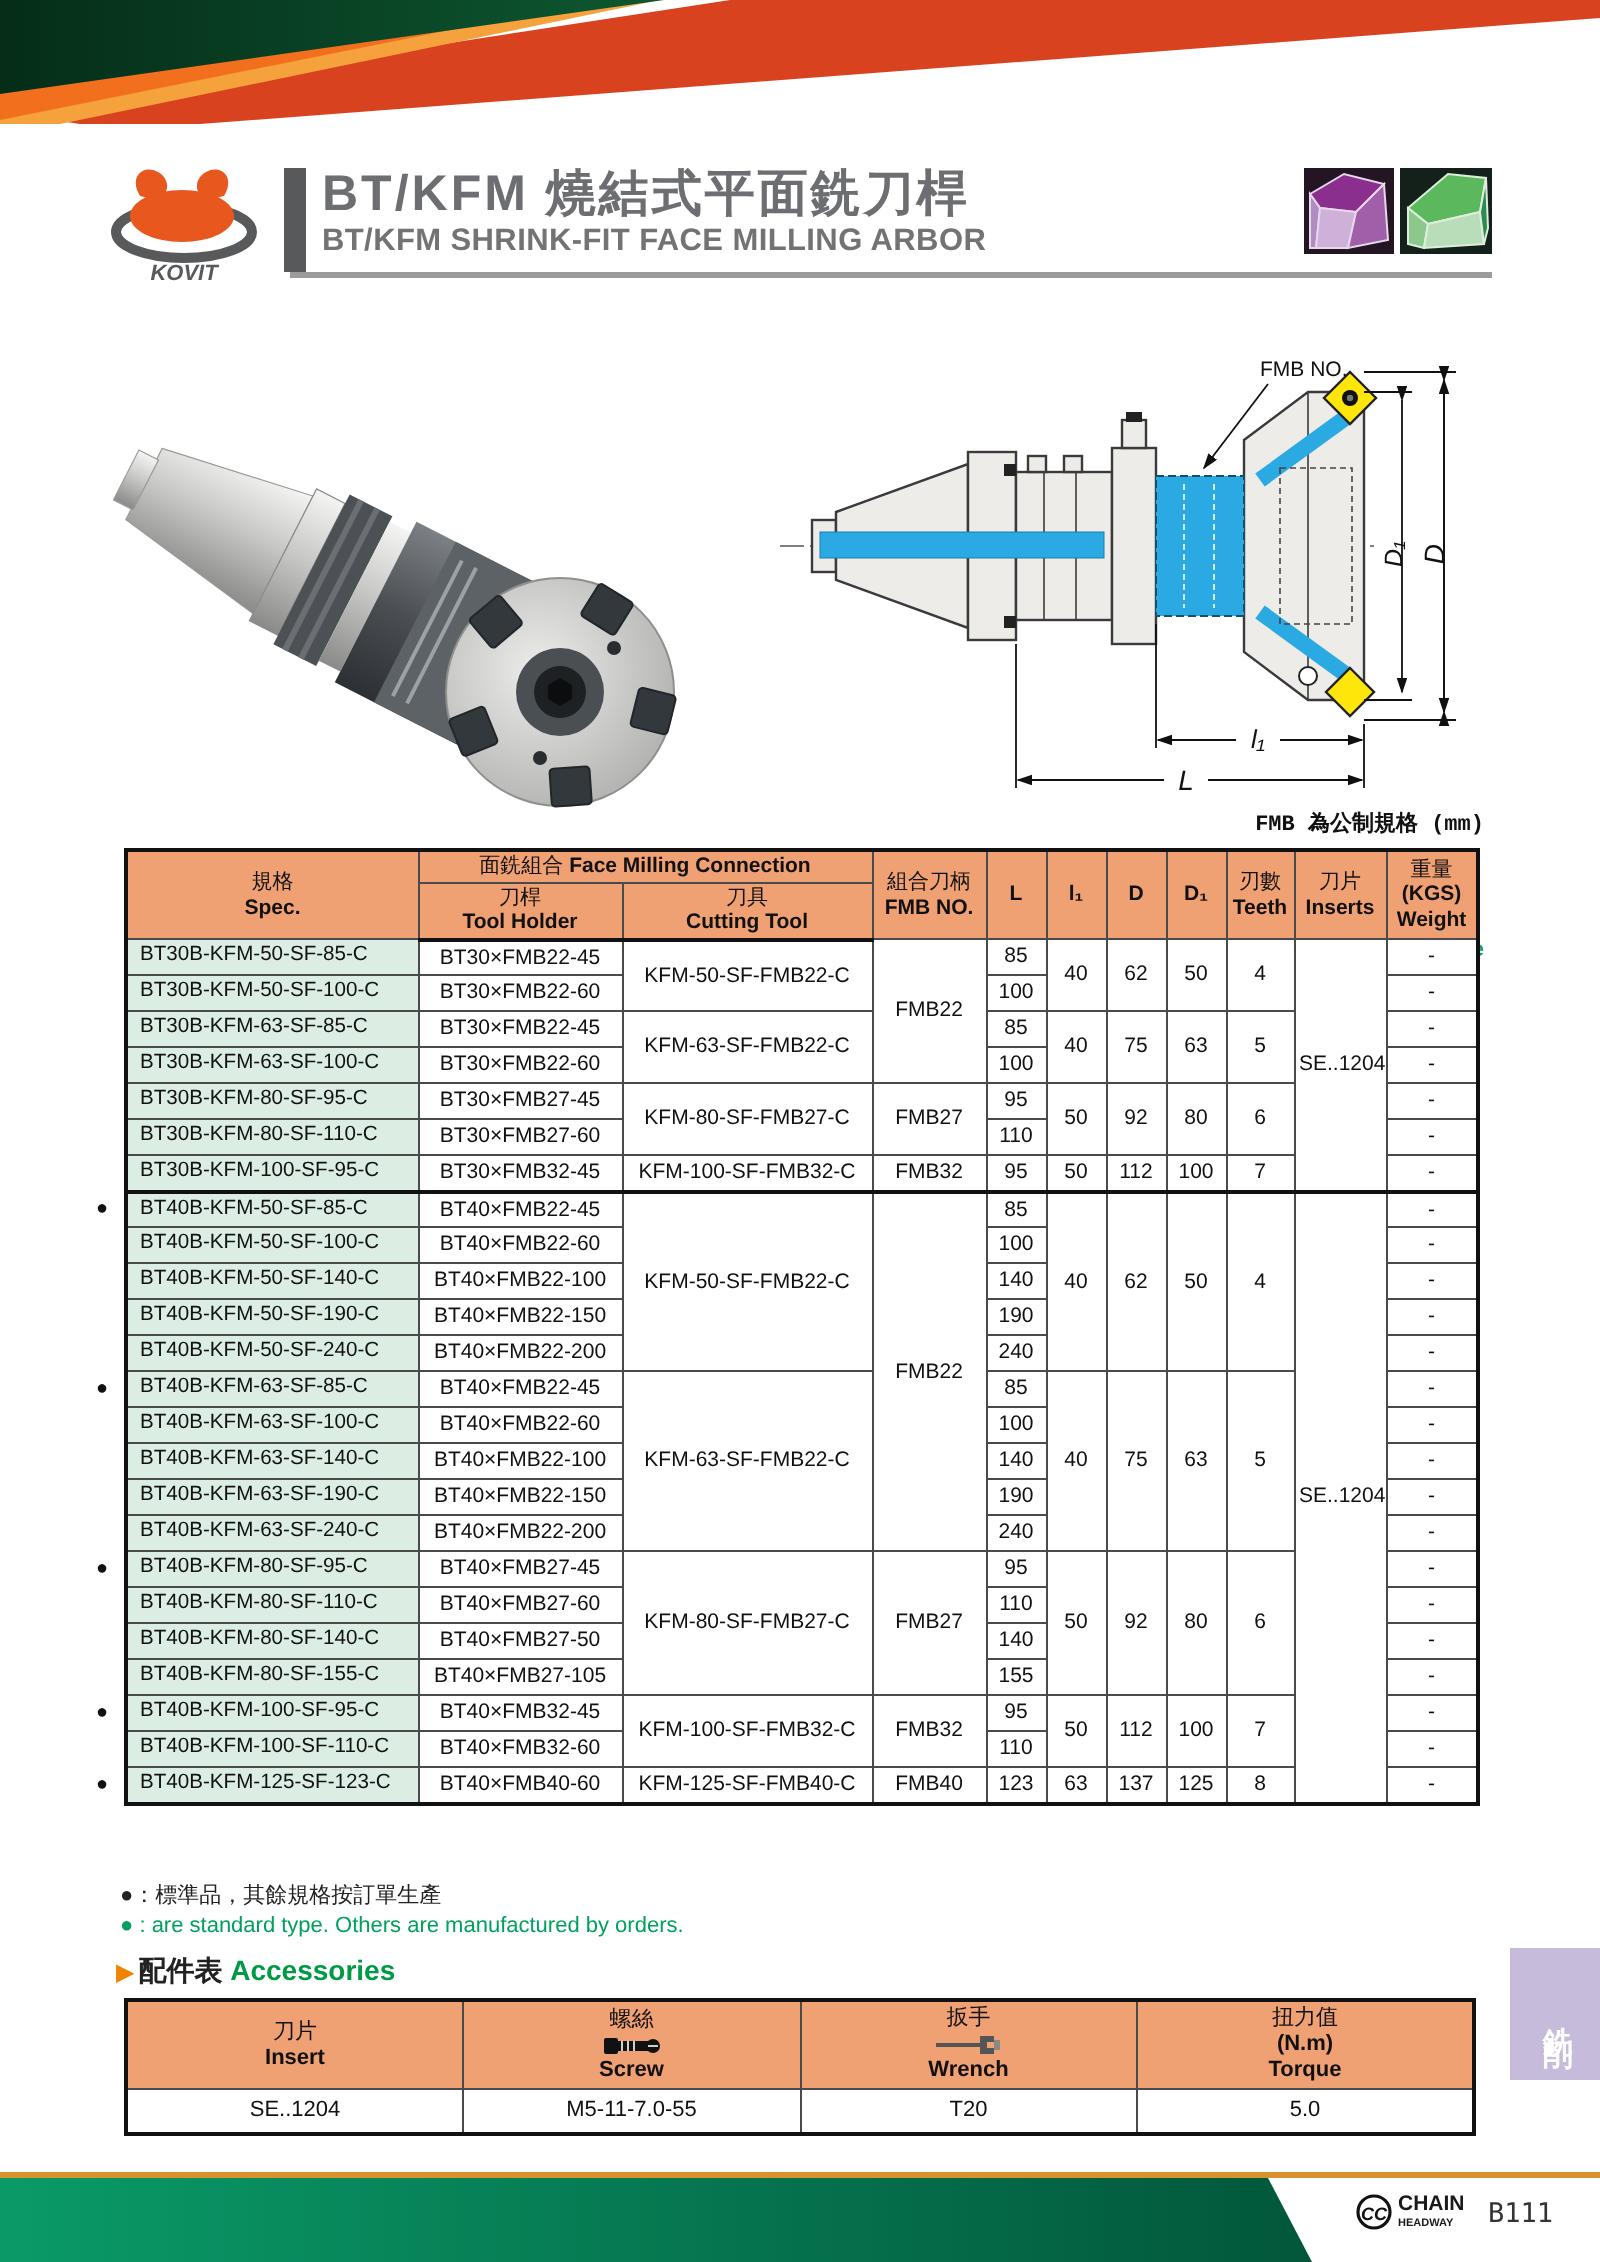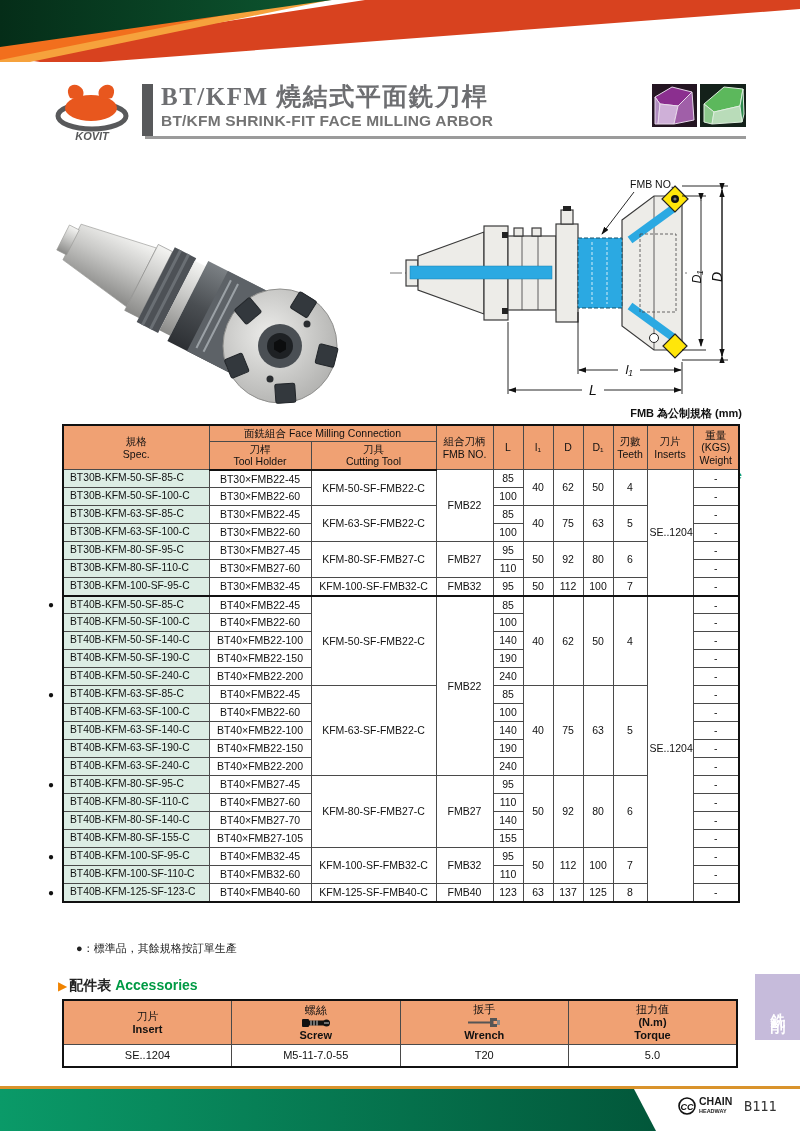--- a/index.html
+++ b/index.html
@@ -3,49 +3,49 @@
 <meta charset="utf-8">
 <style>
   * { margin:0; padding:0; box-sizing:border-box; }
   body { background:#fff; font-family:"Liberation Sans", sans-serif; }
   .page { position:relative; width:800px; height:1131px; background:#fff; overflow:hidden; }
 
   .abs { position:absolute; }
 
   
   .title-bar { position:absolute; left:142px; top:84px; width:11px; height:52px; background:#58595b; }
-  .title-zh { position:absolute; left:161px; top:80px; font-size:25px; font-weight:bold; color:#6d6e71; letter-spacing:1.5px; white-space:nowrap;font-family:Liberation Serif, serif; }
+  .title-zh { position:absolute; left:161px; top:80px; font-size:25px; font-weight:bold; color:#6d6e71; letter-spacing:1.5px; white-space:nowrap; }
   .title-en { position:absolute; left:161px; top:112px; font-size:15.5px; font-weight:bold; color:#737373; letter-spacing:0.2px; white-space:nowrap; }
   .header-rule { position:absolute; left:145px; top:136px; width:601px; height:2.5px; background:#9b9b9b; }
 
   
   .badge { position:absolute; left:352px; top:169px; width:106px; height:48px; background:#e87a18; border-radius:50%;
            display:flex; flex-direction:column; align-items:center; justify-content:center; color:#fff; text-align:center; }
   .badge .b1 { font-size:15px; font-weight:bold; letter-spacing:2px; line-height:16px; }
   .badge .b2 { font-size:13px; font-weight:bold; line-height:14px; }
 
   
   .unit-note { position:absolute; right:58px; top:406px; text-align:right; line-height:14px; }
-  .unit-note .u1 { font-size:11px; font-weight:600; color:#111; }
+  .unit-note .u1 { font-size:11px; font-weight:600; color:#111;font-family:Liberation Mono, monospace; }
   .unit-note .u2 { font-size:11px; font-weight:bold; color:#12a07c;margin-top:48px; }
 
   
   .spec-table { position:absolute; left:62px; top:424px; width:676px; border-collapse:collapse; table-layout:fixed;
                 font-size:10.5px; color:#111; border:2px solid #111; }
   .spec-table th, .spec-table td { border:1px solid #4a4a4a; }
   .spec-table thead th { background:#f0a173; font-weight:normal; padding:1px 2px; line-height:1.2; text-align:center; }
   .spec-table thead tr:last-child th { border-bottom:2px solid #111; }
-  .spec-table .en { font-weight:normal; }
+  .spec-table .en { font-weight:bold; }
   .spec-table tbody td { height:18px; text-align:center; background:#fff; padding:0 2px; line-height:1.05; }
   .spec-table td.spec-cell { background:#dcede4; text-align:left; padding-left:6px; position:relative; font-size:10.3px; }
   .spec-table tr.sec td { border-top:2.5px solid #111; }
   .row-dot { position:absolute; left:-16px; top:50%; transform:translateY(-50%); font-size:10px; color:#111; }
 
   
-  .notes { position:absolute; left:76px; top:941px; line-height:15px; }
+  .notes { position:absolute; left:60px; top:941px; line-height:15px; }
   .notes .n1 { font-size:11px; color:#222; }
   .notes .n2 { font-size:11px; color:#00a05e; }
 
   
   .acc-title { position:absolute; left:58px; top:977px; font-size:14px; white-space:nowrap; }
   .acc-title .arrow { color:#f08300; font-size:12px; margin-right:2px; }
   .acc-title .t-zh { font-weight:bold; color:#222; }
   .acc-title .t-en { font-weight:bold; color:#009a44; }
   .acc-table { position:absolute; left:62px; top:999px; width:676px; border-collapse:collapse; table-layout:fixed;
                border:2px solid #111; font-size:11px; color:#111; }
@@ -435,21 +435,21 @@
           <td>-</td>
         </tr>
         <tr>
           <td class="spec-cell">BT40B-KFM-80-SF-110-C</td>
           <td>BT40×FMB27-60</td>
           <td>110</td>
           <td>-</td>
         </tr>
         <tr>
           <td class="spec-cell">BT40B-KFM-80-SF-140-C</td>
-          <td>BT40×FMB27-70</td>
+          <td>BT40×FMB27-50</td>
           <td>140</td>
           <td>-</td>
         </tr>
         <tr>
           <td class="spec-cell">BT40B-KFM-80-SF-155-C</td>
           <td>BT40×FMB27-105</td>
           <td>155</td>
           <td>-</td>
         </tr>
         <tr>
@@ -480,20 +480,21 @@
           <td>137</td>
           <td>125</td>
           <td>8</td>
           <td>-</td>
         </tr>
       </tbody>
   </table>
 
   <div class="notes">
     <div class="n1">●：標準品，其餘規格按訂單生產</div>
+    <div class="n2">● : are standard type. Others are manufactured by orders.</div>
   </div>
 
   <div class="acc-title">
     <span class="arrow">▶</span><span class="t-zh">配件表</span> <span class="t-en">Accessories</span>
   </div>
   <table class="acc-table">
     <thead>
       <tr>
         <th>
           <div>刀片</div>

